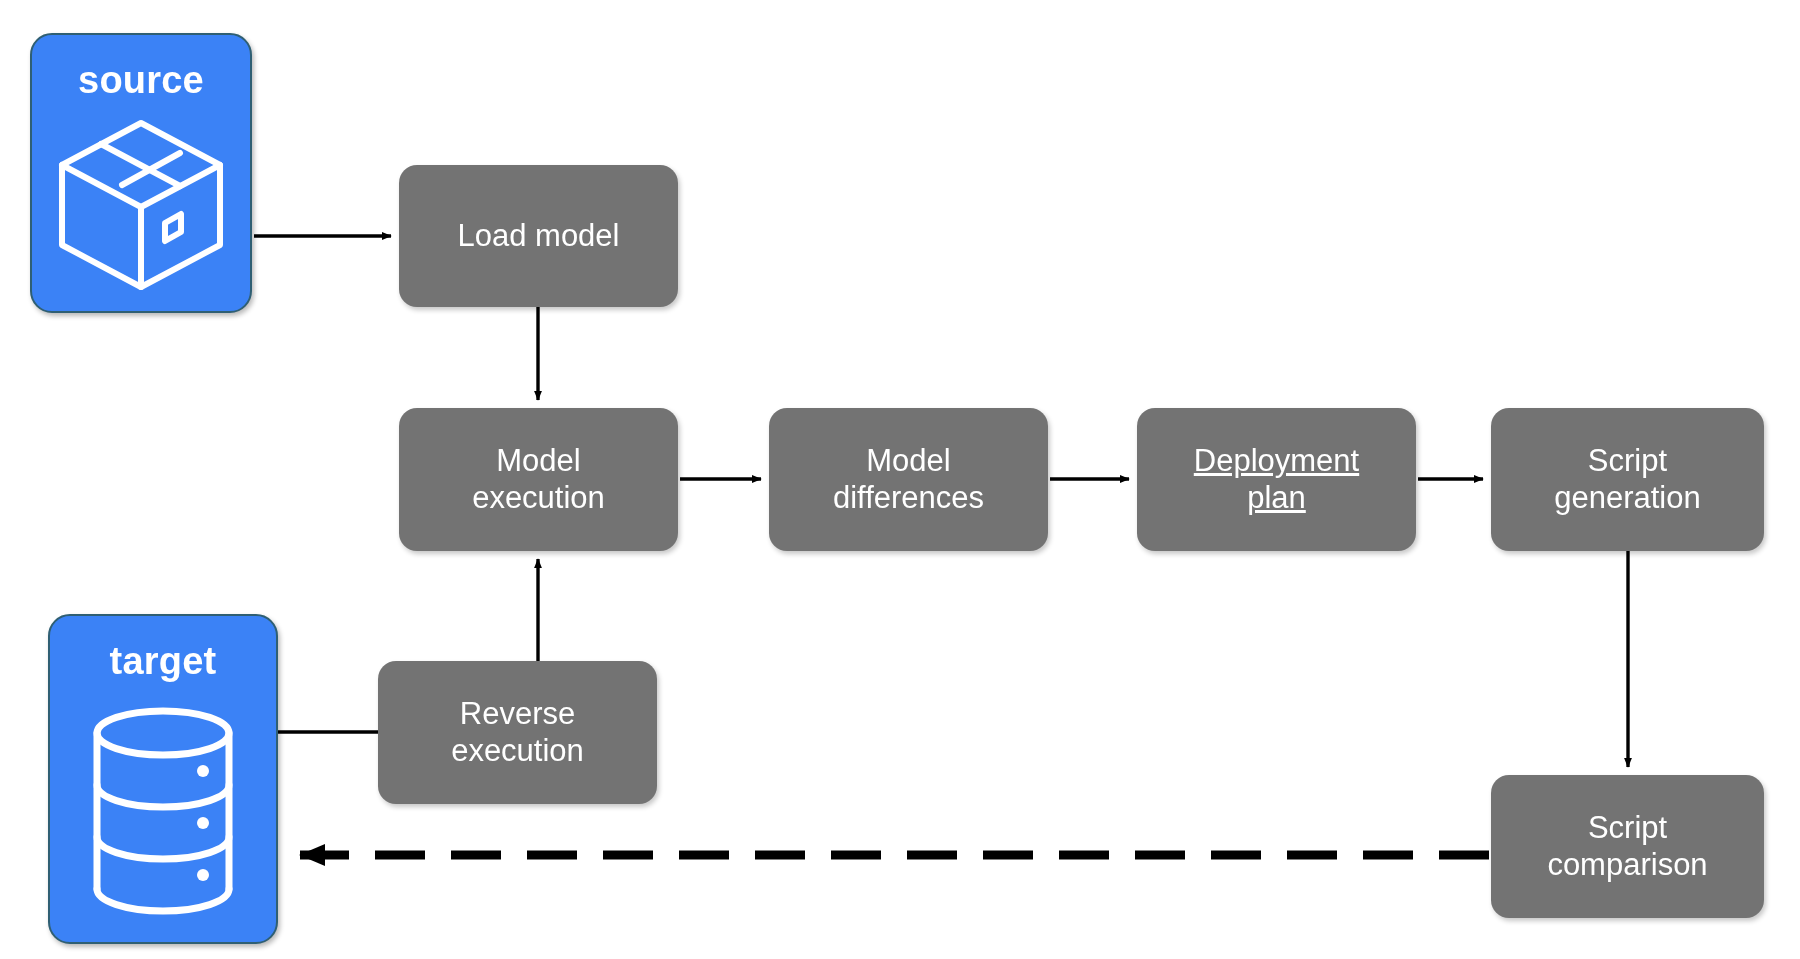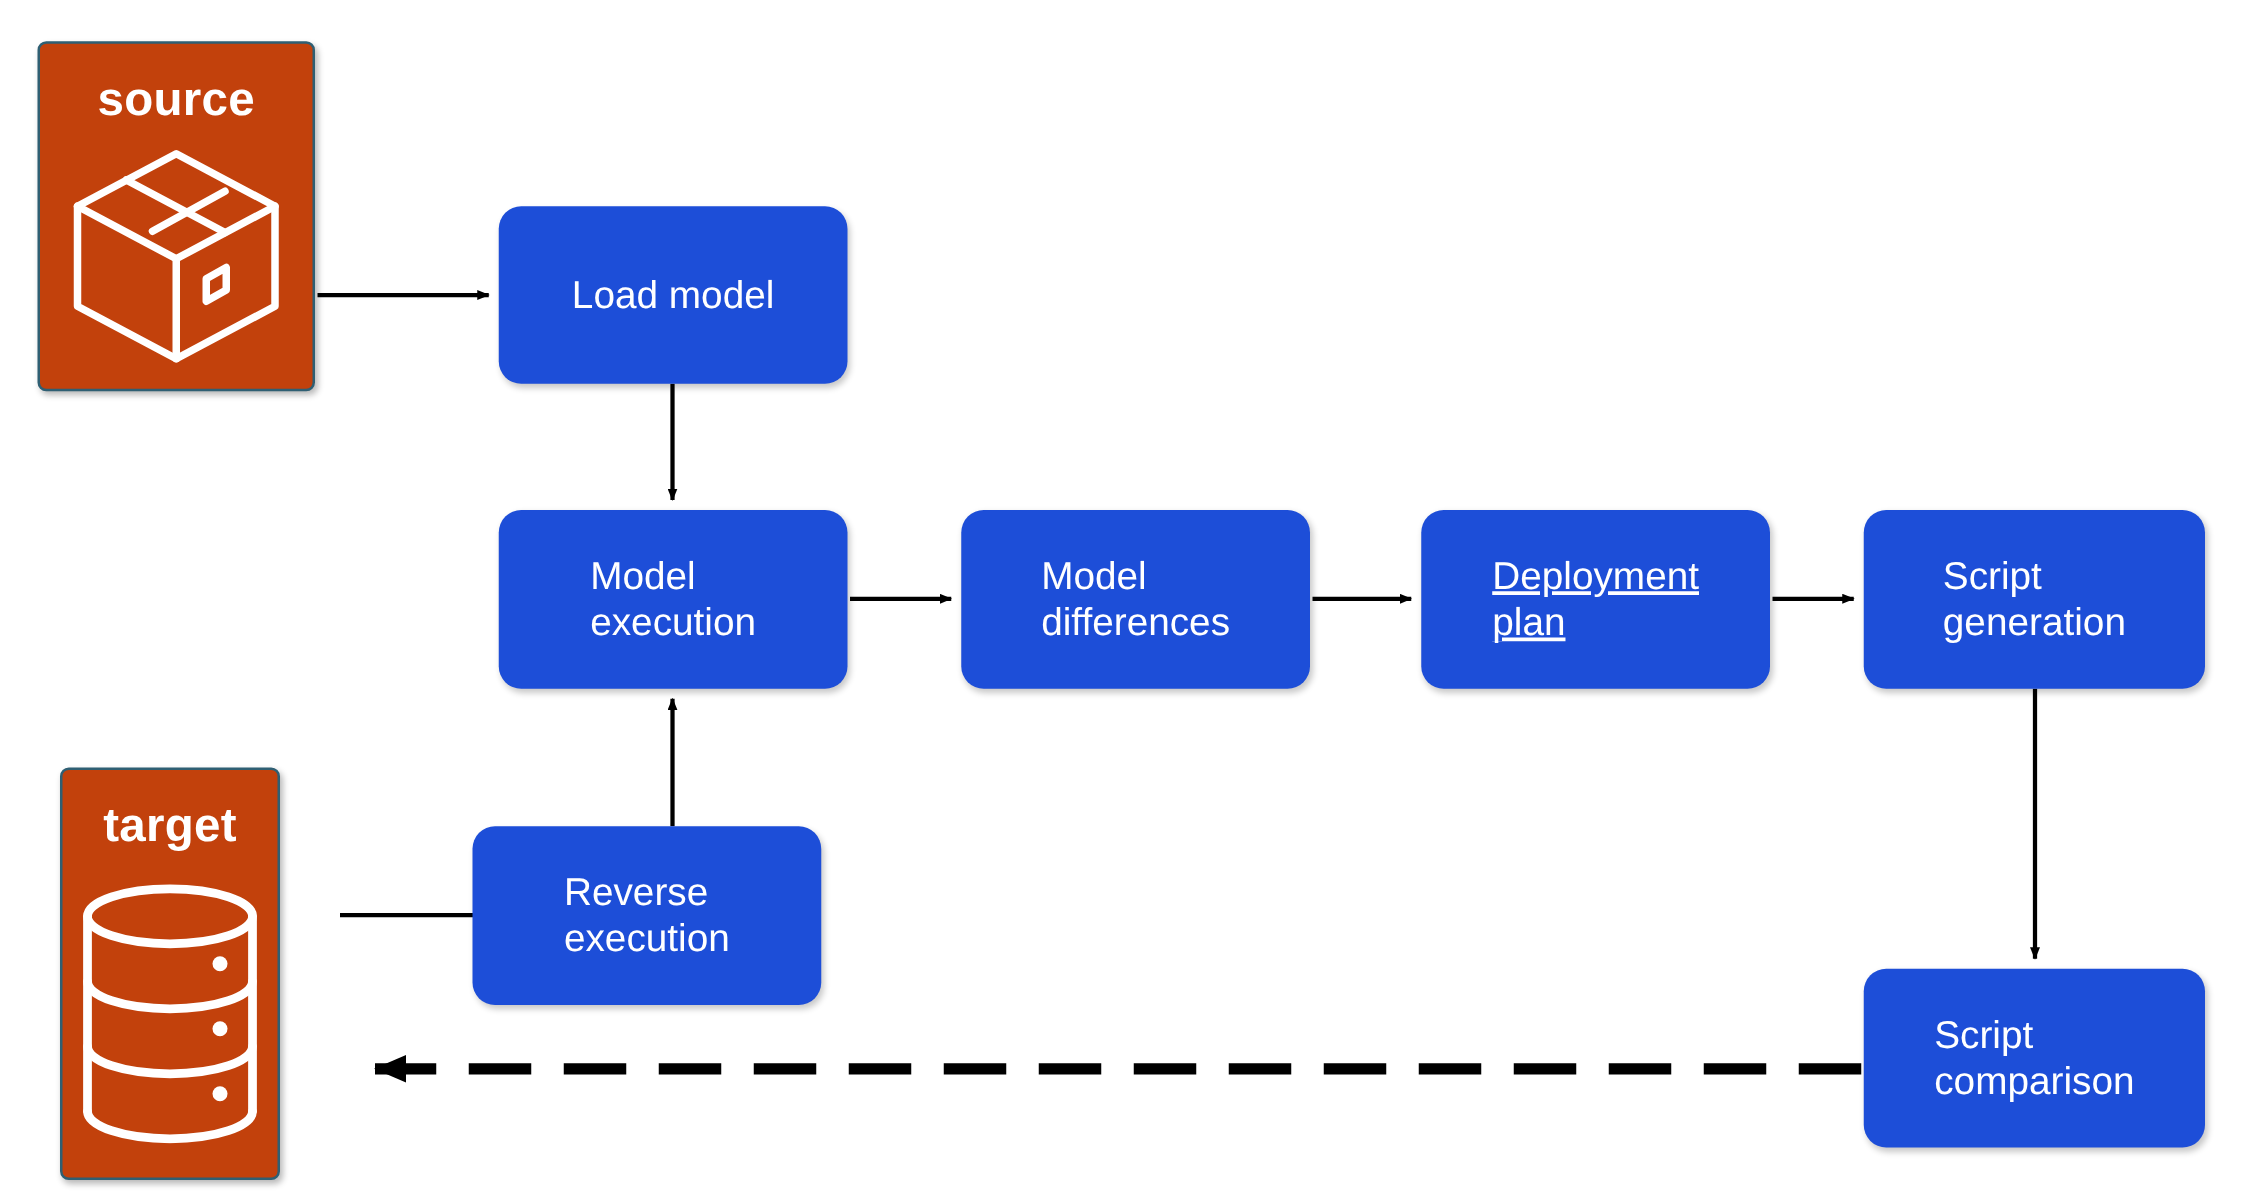--- a/index.html
+++ b/index.html
@@ -15,23 +15,23 @@
   }
   #stage {
     position: relative;
     width: 1800px;
     height: 959px;
     background: #ffffff;
   }
   
   .endpoint {
     position: absolute;
-    background: #c2410c;
+    background: #3b82f6;
     border: 2px solid #2f5f73;
-    border-radius: 7px;
+    border-radius: 22px;
     box-sizing: border-box;
     display: flex;
     flex-direction: column;
     align-items: center;
     box-shadow: 2px 3px 5px rgba(0,0,0,0.28);
   }
   .endpoint-label {
     color: #ffffff;
     font-weight: bold;
     font-size: 38px;
@@ -43,26 +43,27 @@
   .endpoint-icon {
     flex: 1 1 auto;
     display: flex;
     align-items: center;
     justify-content: center;
     width: 100%;
   }
   
   .process {
     position: absolute;
-    background: #1d4ed8;
+    background: #737373;
     border-radius: 18px;
     box-sizing: border-box;
     display: flex;
     align-items: center;
     justify-content: center;
+    text-align: center;
     color: #ffffff;
     font-size: 31px;
     line-height: 1.18;
     padding: 19px 10px;
     box-shadow: 2px 3px 5px rgba(0,0,0,0.22);
     user-select: none;
   }
   .process span { display: block; }
   
   #connectors {
@@ -118,21 +119,21 @@
         <path d="M93 88 L93 168"></path>
 
         <path d="M53 25 L132 67"></path>
         <path d="M74 66 L132 34"></path>
 
         <path d="M117 104 L133 95 L133 113 L117 122 Z"></path>
       </svg>
     </div>
   </div>
 
-  <div class="endpoint" style="left:48px; top:614px; width:176px; height:330px;">
+  <div class="endpoint" style="left:48px; top:614px; width:230px; height:330px;">
     <div class="endpoint-label">target</div>
     <div class="endpoint-icon">
       <svg width="160" height="208" viewBox="0 0 160 208" xmlns="http://www.w3.org/2000/svg" fill="none" stroke="#ffffff" stroke-width="7" stroke-linecap="round">
 
         <ellipse cx="80" cy="26" rx="66" ry="22"></ellipse>
 
         <path d="M14 26 L14 182"></path>
         <path d="M146 26 L146 182"></path>
 
         <path d="M14 182 C14 194.2 43.5 204 80 204 C116.5 204 146 194.2 146 182"></path>

